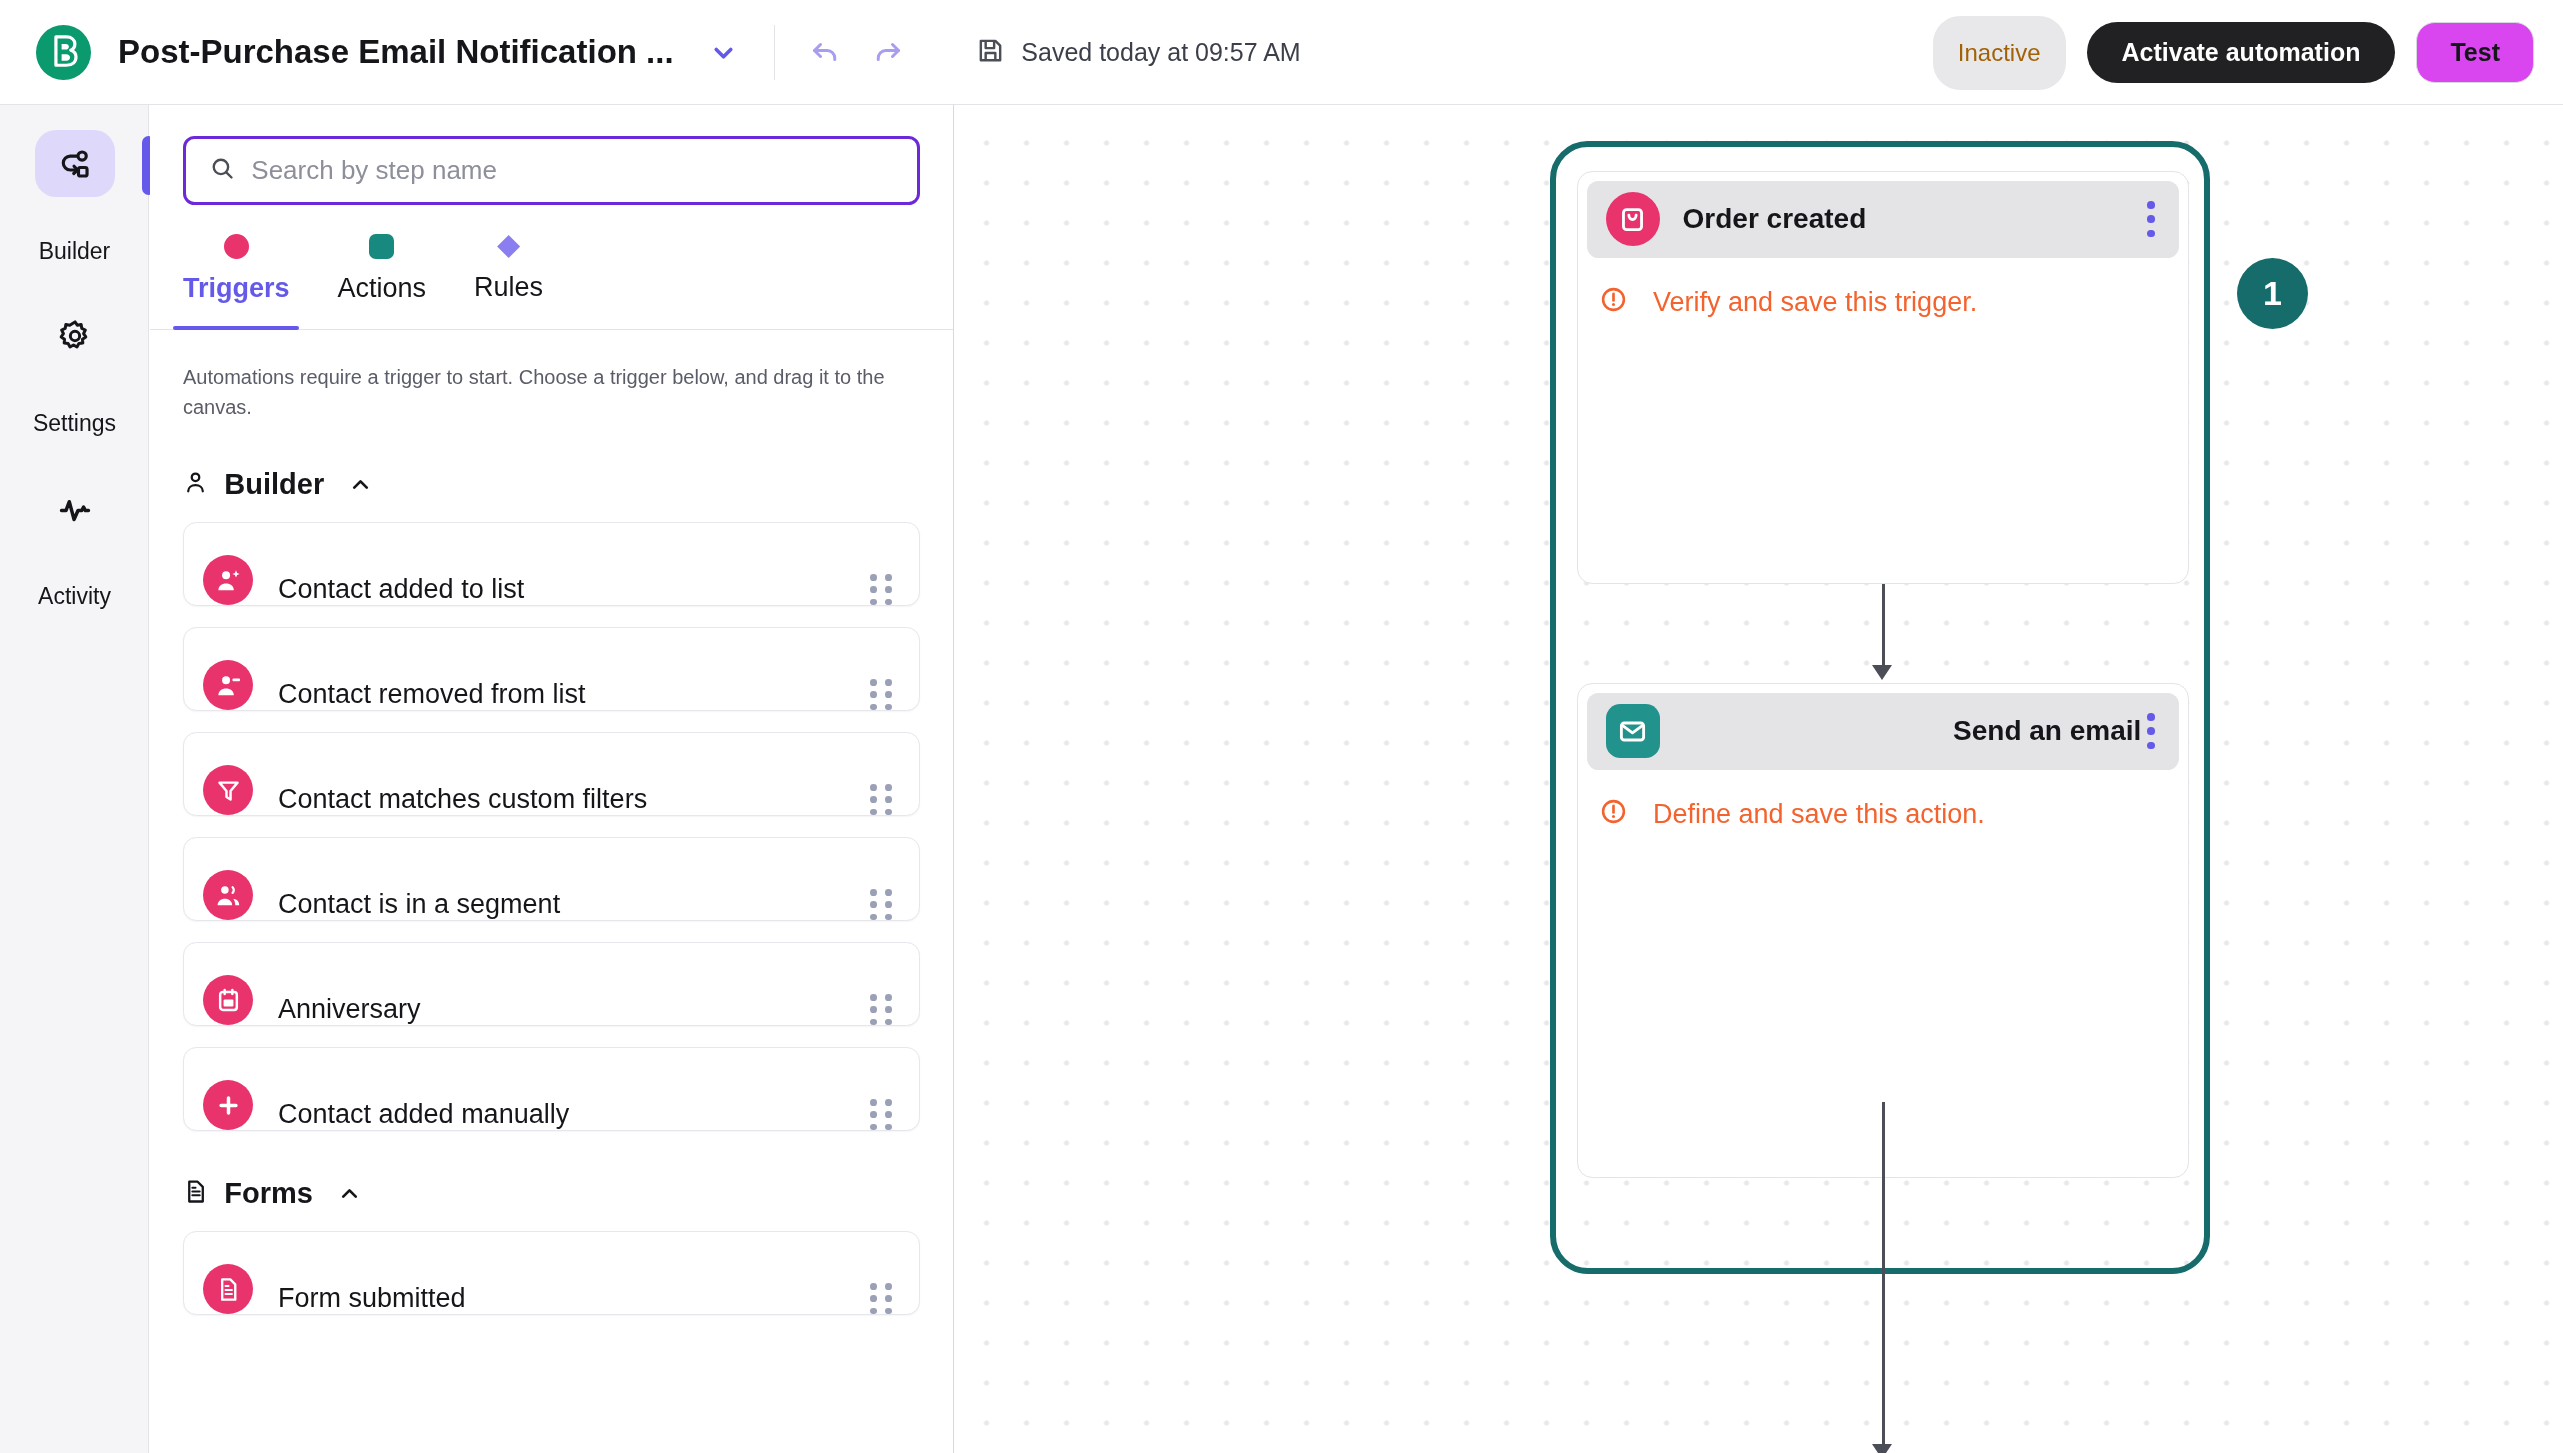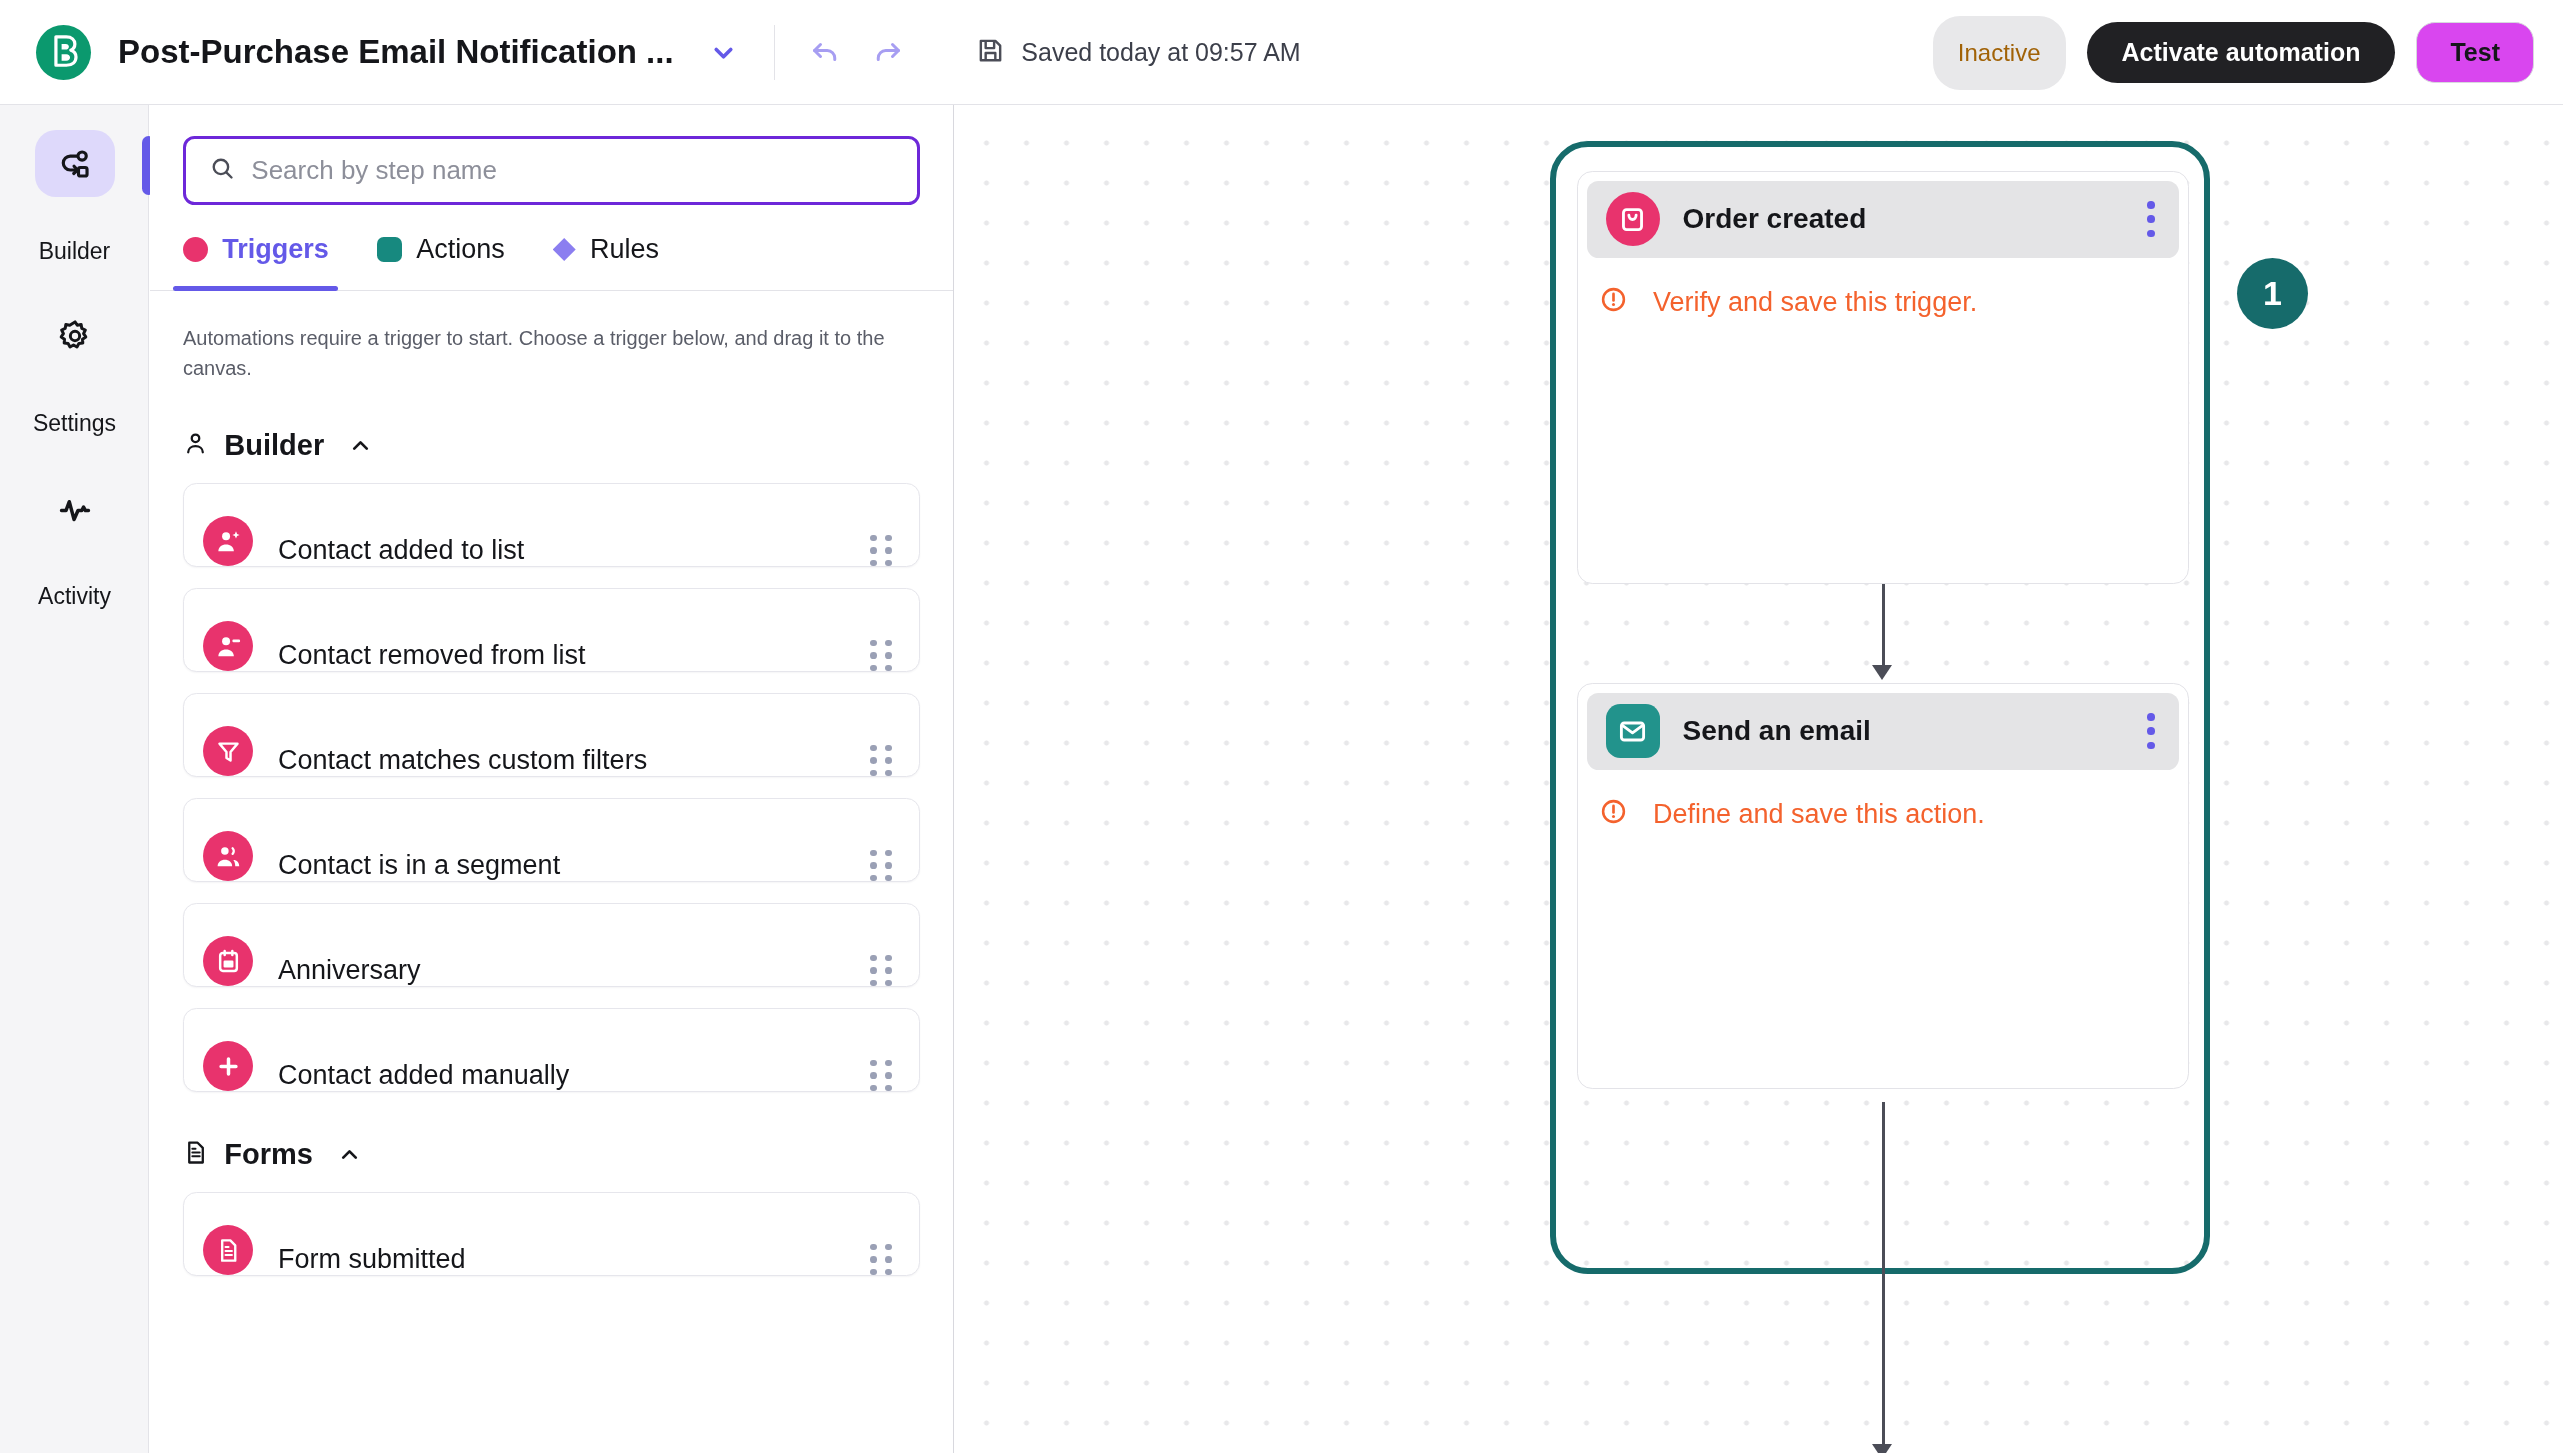--- a/index.html
+++ b/index.html
@@ -125,21 +125,21 @@
   .search-input::placeholder { color: #8d8f9a; }
 
   .tabs {
     margin-top: 29px; padding: 0 33px;
     display: flex; align-items: center; gap: 48px;
     border-bottom: 1px solid #e3e3e8; position: relative;
   }
   .tab {
     display: flex; align-items: center; gap: 14.3px;
     padding-bottom: 25px; cursor: pointer; font-size: 27px;
-    color: #15161a; position: relative;
+    color: #15161a; position: relative; flex-direction: column;
   }
   .tab.active { color: #6459e8; font-weight: bold; }
   .tab.active::after {
     content: ""; position: absolute; left: -9.6px; right: -9.6px;
     bottom: -1px; height: 4.8px; background: #6459e8; border-radius: 2.9px;
   }
   .dot-pink { width: 25px; height: 25px; border-radius: 50%; background: #e8336d; flex:none;}
   .sq-teal  { width: 25px; height: 25px; border-radius: 6.7px; background: #17897f; flex:none;}
   .dia-purple { width: 23px; height: 23px; background: #8b7ef0; flex:none;
                 clip-path: polygon(50% 0,100% 50%,50% 100%,0 50%); }
@@ -201,21 +201,21 @@
     font-size: 34px; font-weight: bold;
   }
 
   .node {
     position: absolute;
     width: 612px;
     border: 1px solid #e3e3e8; border-radius: 15.3px;
     background: #ffffff;
   }
   .node-1 { left: 622px; top: 65px; height: 413px; }
-  .node-2 { left: 622px; top: 577px; height: 406px; }
+  .node-2 { left: 622px; top: 577px; height: 495px; text-align: right; }
   .node-head {
     margin: 8.6px; height: 77px; border-radius: 11.5px;
     background: #e4e4e6;
     display: flex; align-items: center; padding: 0 19px;
   }
   .node-ico-circle {
     width: 54px; height: 54px; border-radius: 50%;
     background: #e8336d; flex: none;
     display: flex; align-items: center; justify-content: center;
   }

